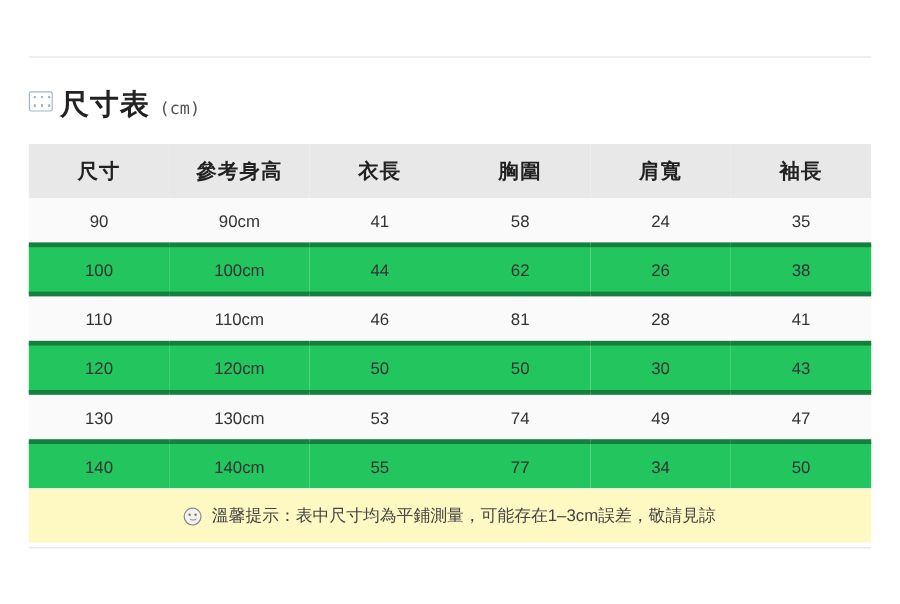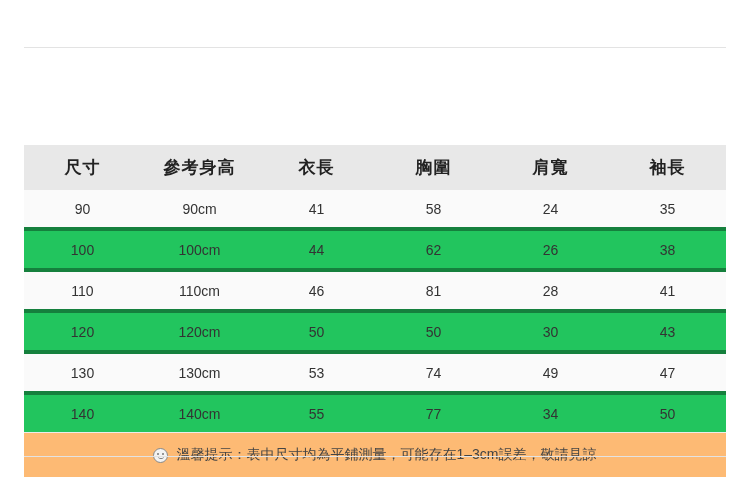--- a/index.html
+++ b/index.html
@@ -60,21 +60,21 @@
     color: #222222;
   }
   .title-unit {
     font-size: 14px;
     color: #555555;
     margin-left: 8px;
     font-family: "DejaVu Sans Mono", monospace;
   }
   .table-wrap {
     position: absolute;
-    top: 145px;
+    top: 120px;
     left: 24px;
     width: 702px;
   }
   table.size-table {
     border-collapse: collapse;
     width: 100%;
     table-layout: fixed;
     font-size: 15px;
   }
   table.size-table th {
@@ -95,21 +95,21 @@
     border-bottom: 4px solid #15803d;
     background: #fafafa;
   }
   table.size-table tr.row-alt td {
     background: #22c55e;
   }
   table.size-table tr:last-child td {
     border-bottom: none;
   }
   .footer-note {
-    background: #fdba74;
+    background: #fef9c3;
     height: 44px;
     display: flex;
     align-items: center;
     justify-content: center;
     font-size: 14px;
     color: #444444;
     border-top: 1px solid #ececec;
   }
   .smiley {
     width: 15px;
@@ -152,20 +152,25 @@
     background: #e3e3e3;
   }
 </style>
 </head>
 <body>
 
 <div class="page">
 
   <div class="top-rule"></div>
 
+  <div class="title-row">
+    <span class="title-icon"></span>
+    <span class="title-text">尺寸表</span>
+    <span class="title-unit">(cm)</span>
+  </div>
 
   <div class="table-wrap">
     <table class="size-table">
       <thead>
         <tr>
           <th>尺寸</th>
           <th>參考身高</th>
           <th>衣長</th>
           <th>胸圍</th>
           <th>肩寬</th>

